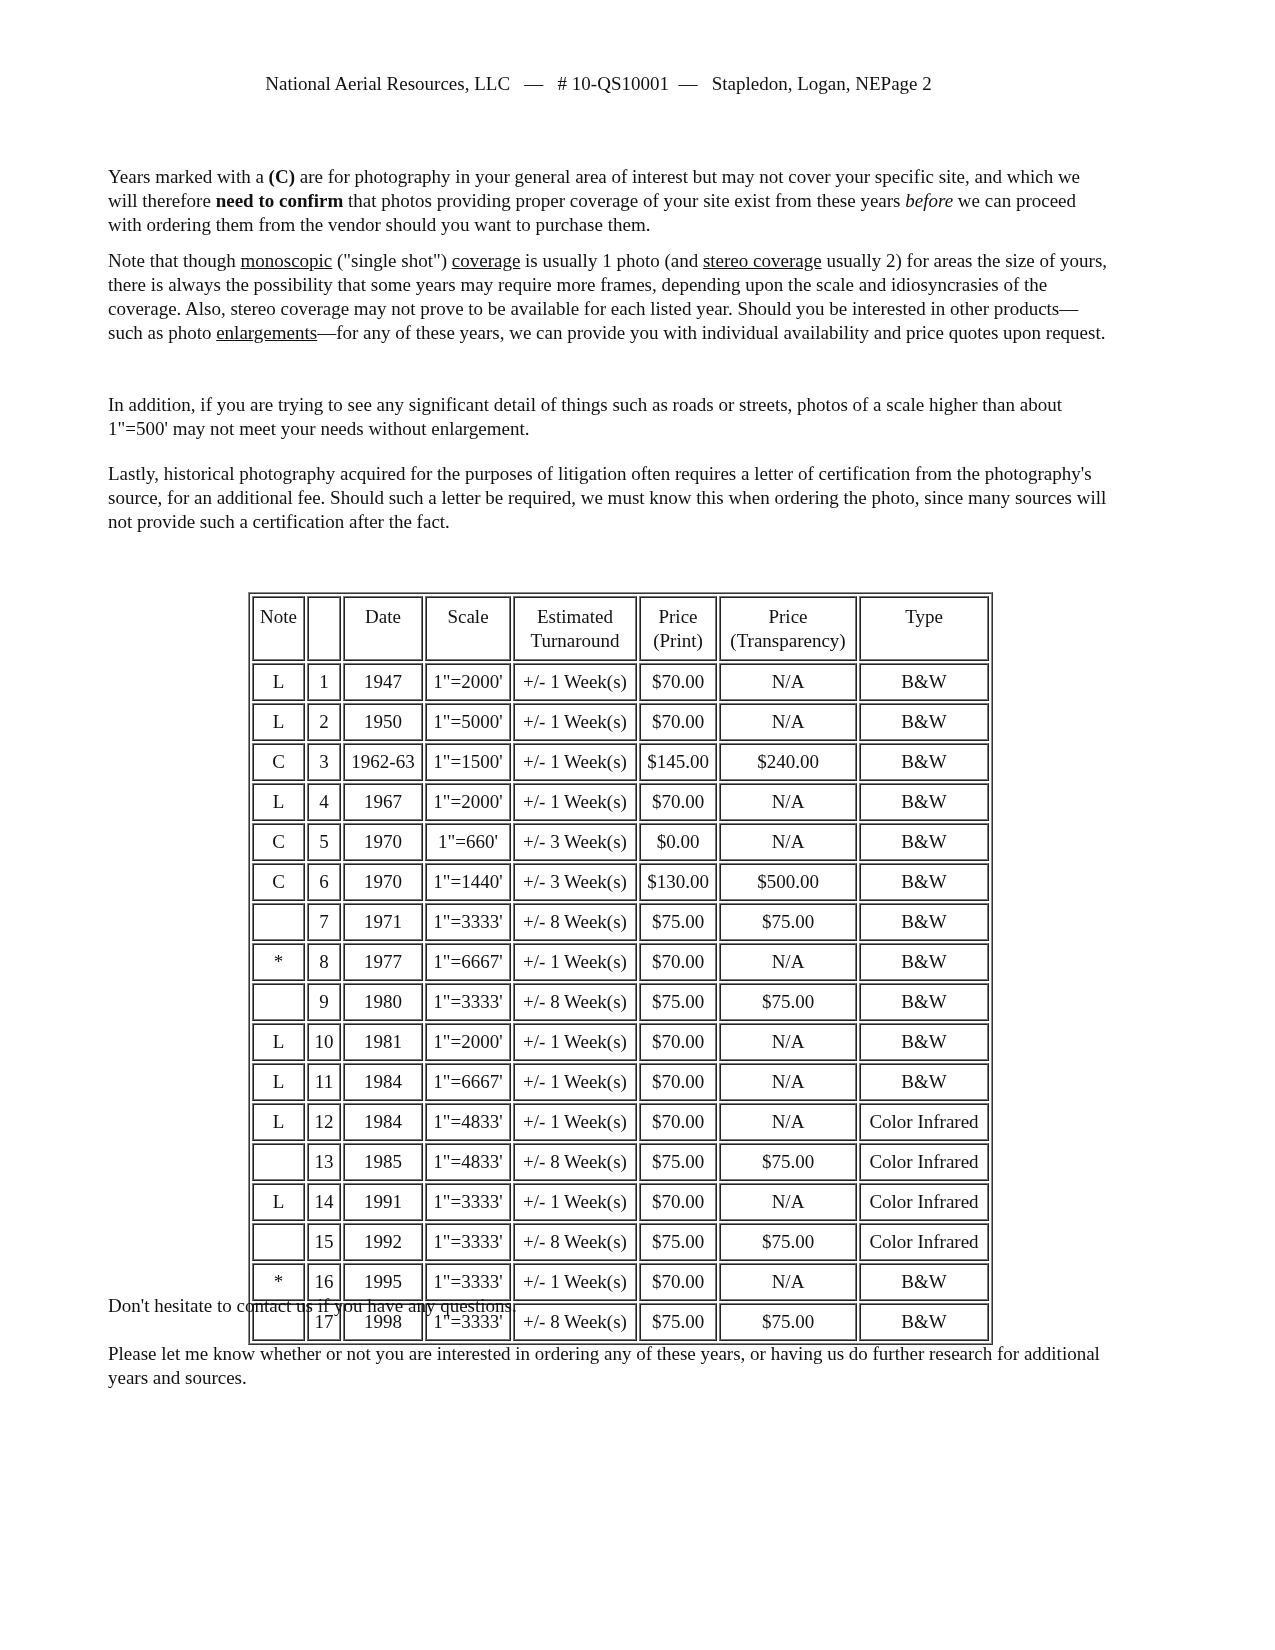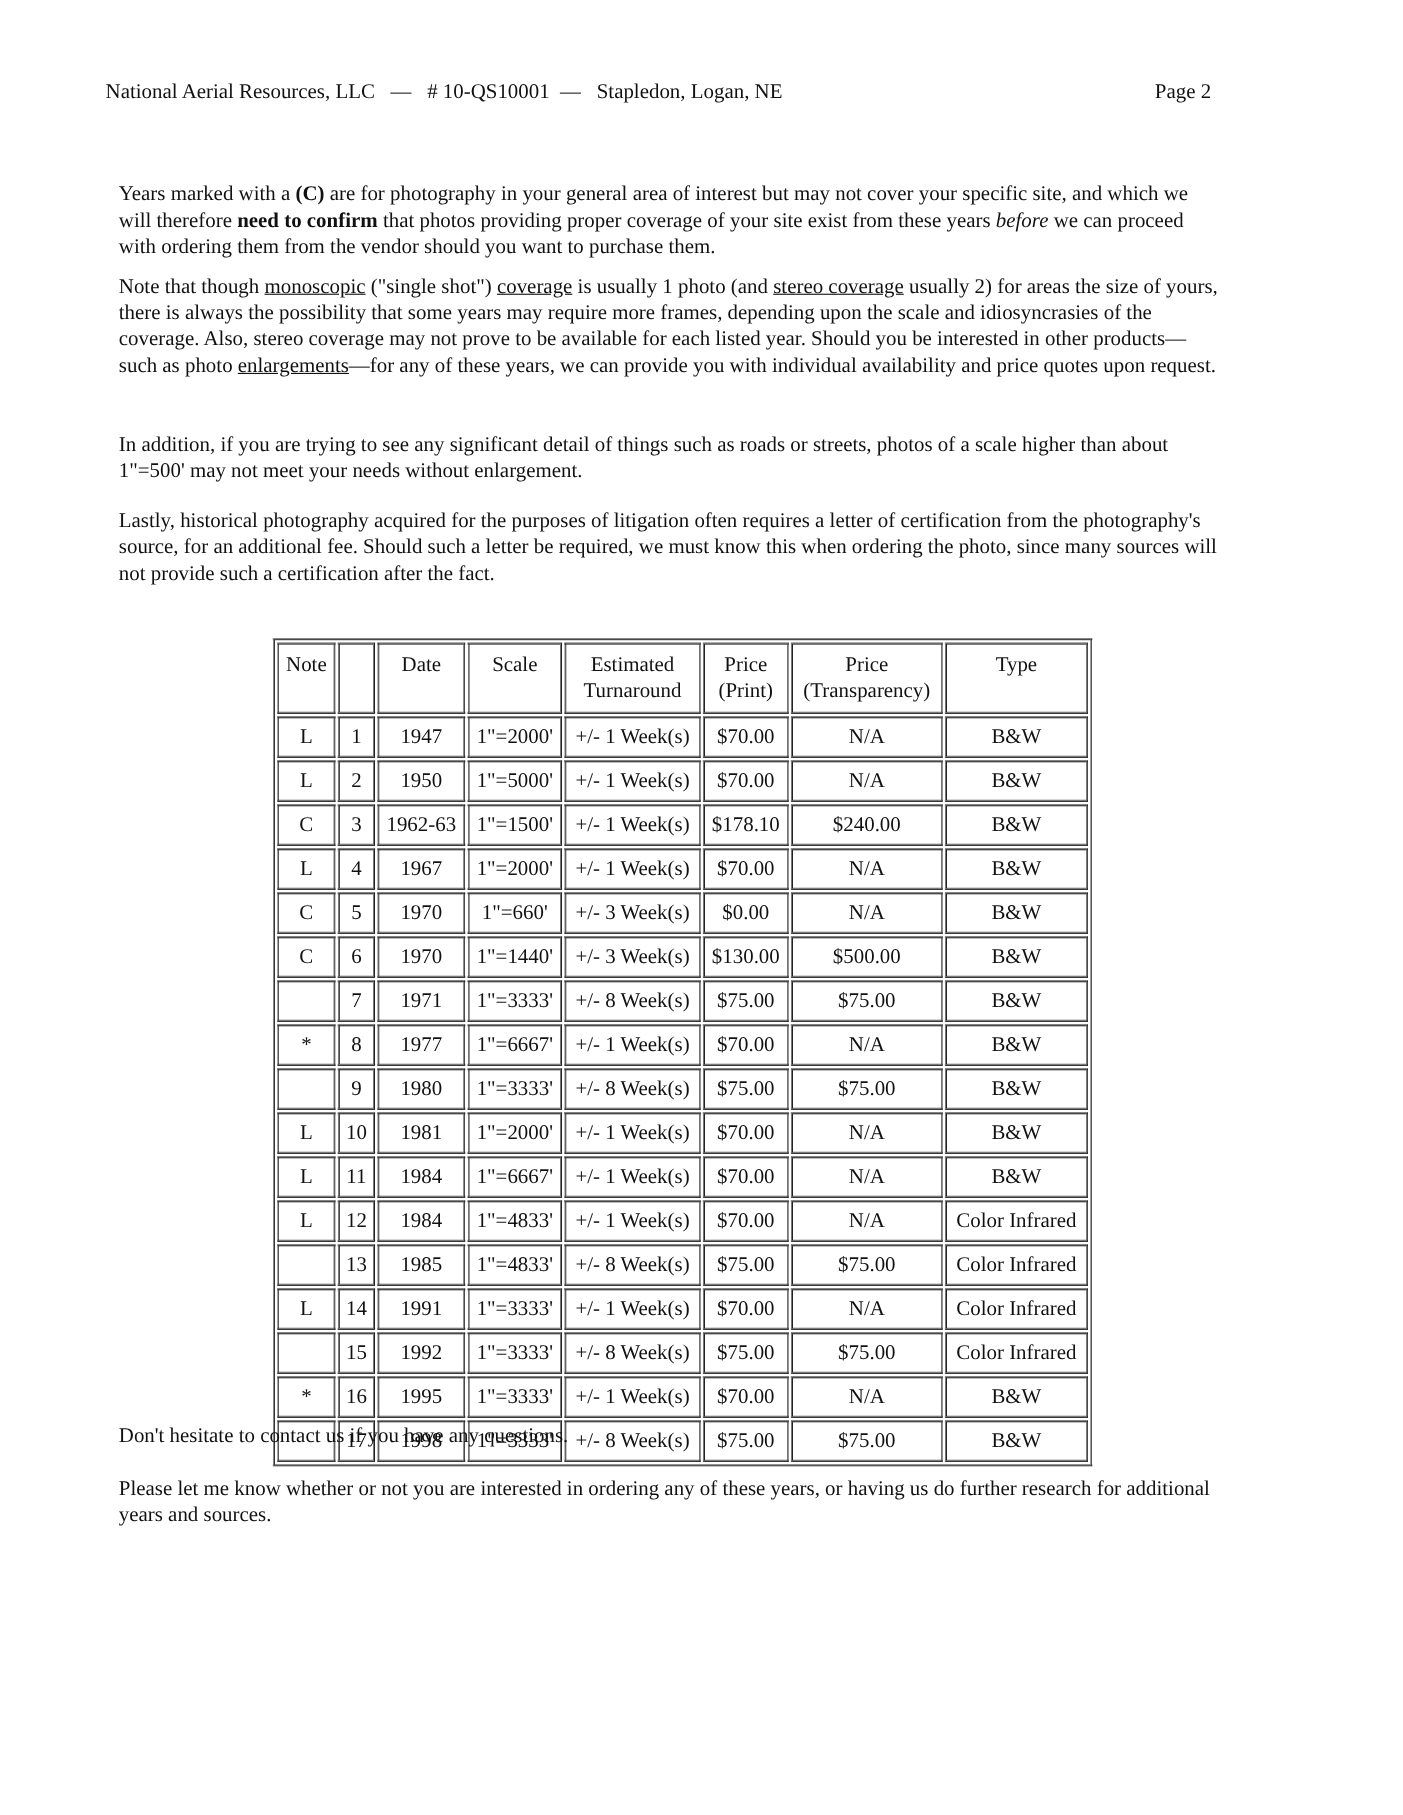--- a/index.html
+++ b/index.html
@@ -1,26 +1,26 @@
 <!DOCTYPE html>
 <html><head>
   <meta charset="utf-8">
   <style>
     html, body { margin: 0; padding: 0; background: #ffffff; }
     body {
       width: 1275px; height: 1650px; position: relative; overflow: hidden;
       font-family: "Liberation Serif", "DejaVu Serif", serif;
       color: #111; font-size: 19px; line-height: 24px;
     }
-    .header { position: absolute; left: 96px; right: 174px; top: 72px; display: flex; justify-content: space-between; }
+    .header { position: absolute; left: 96px; right: 174px; top: 72px; display: flex; justify-content: center; }
     .header .left span { white-space: pre; }
     .para { position: absolute; left: 108px; width: 1000px; margin: 0; }
     u { text-decoration: underline; font-family: Liberation Serif, serif; }
     table.prices {
-      position: absolute; left: 248px; top: 580px;
+      position: absolute; left: 248px; top: 592px;
       border-collapse: separate; border-spacing: 2px;
       border: 2px solid #888; border-style: ridge;
     }
     table.prices th, table.prices td {
       border: 2px solid #777; border-style: ridge;
       text-align: center; vertical-align: top;
       font-weight: normal; padding: 4px 3px 6px 3px;
       height: 24px; line-height: 24px;
     }
     table.prices th { vertical-align: top; height: 48px; padding-top: 7px; }
@@ -93,21 +93,21 @@
         <td>$70.00</td>
         <td>N/A</td>
         <td>B&amp;W</td>
       </tr>
       <tr>
         <td>C</td>
         <td>3</td>
         <td>1962-63</td>
         <td>1"=1500'</td>
         <td>+/- 1 Week(s)</td>
-        <td>$178.10</td>
+        <td>$145.00</td>
         <td>$240.00</td>
         <td>B&amp;W</td>
       </tr>
       <tr>
         <td>L</td>
         <td>4</td>
         <td>1967</td>
         <td>1"=2000'</td>
         <td>+/- 1 Week(s)</td>
         <td>$70.00</td>

